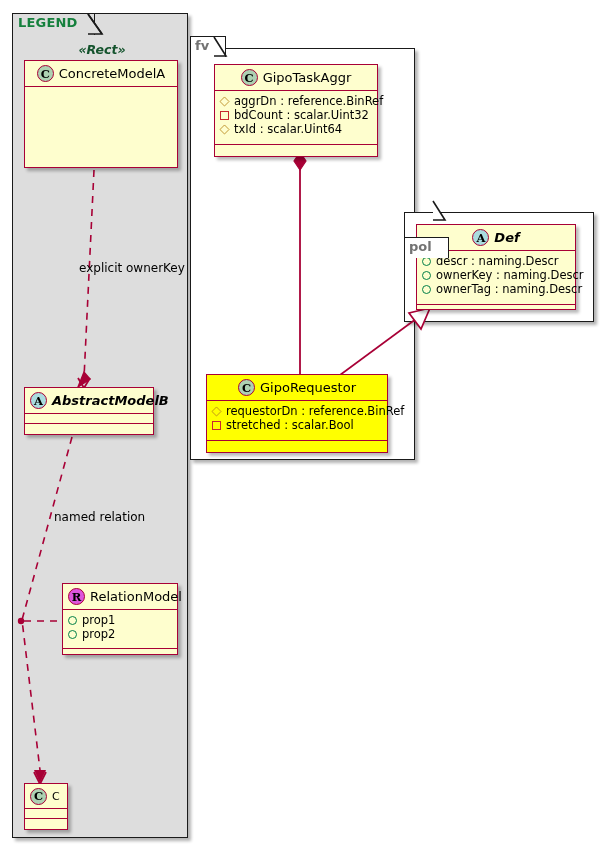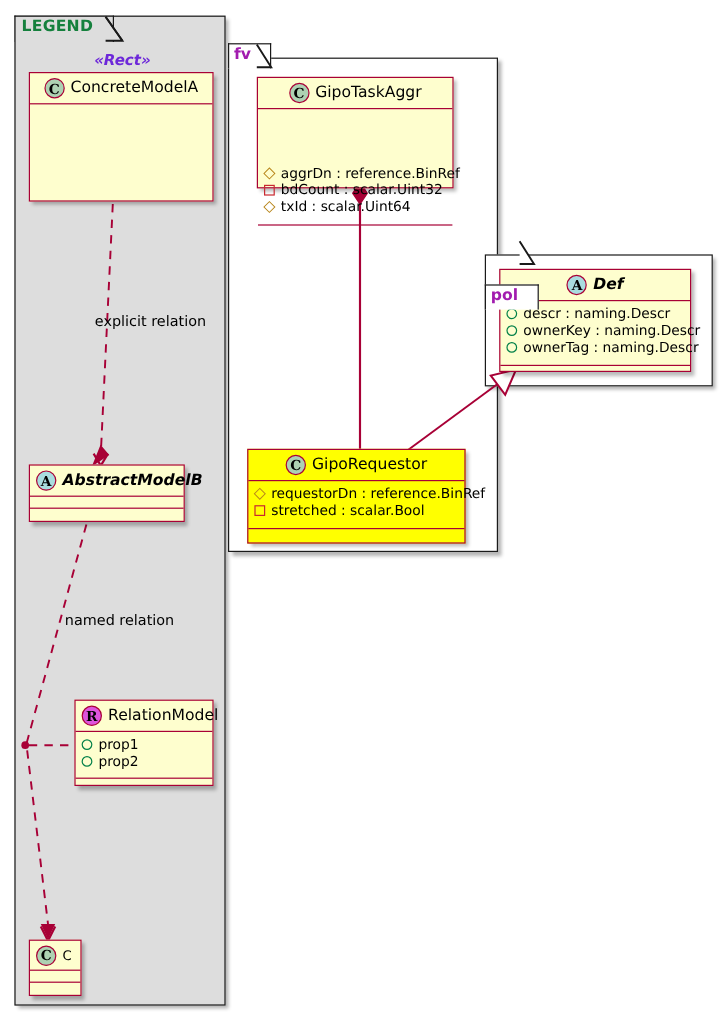--- a/index.html
+++ b/index.html
@@ -61,31 +61,31 @@
   .pkg-tab {
     position: absolute;
     background: #ffffff;
     border: 1.6px solid #1a1a1a;
     border-bottom: none;
     box-sizing: border-box;
     height: 21px;
     padding: 1px 16px 0 4px;
     font-size: 13px;
     font-weight: bold;
-    color: #a21caf;
+    color: #737373;
     z-index: 6;
   }
 
   
   .stereo {
     position: absolute;
     font-size: 12.5px;
     font-style: italic;
     font-weight: bold;
-    color: #6d28d9;
+    color: #14532d;
     text-align: center;
   }
 
   
   .cls {
     position: absolute;
     border: 1.5px solid #A80036;
     background: #FEFECE;
     box-sizing: border-box;
     box-shadow: 3px 3px 3px rgba(0,0,0,0.28);
@@ -247,21 +247,21 @@
       <line x1="300" y1="160" x2="300" y2="374" stroke="#A80036" stroke-width="1.8"></line>
       <path d="M 300 152 L 306 161 L 300 170 L 294 161 Z" fill="#A80036" stroke="#A80036" stroke-width="1.2"></path>
     </g>
 
     <g>
       <line x1="340" y1="375" x2="420" y2="316" stroke="#A80036" stroke-width="1.6"></line>
       <path d="M 430 308 L 409 313 L 421 329 Z" fill="#ffffff" stroke="#A80036" stroke-width="1.7"></path>
     </g>
   </svg>
 
-  <div class="edge-label" style="left:79px; top:261px;">explicit relation</div>
+  <div class="edge-label" style="left:79px; top:261px;">explicit ownerKey</div>
   <div class="edge-label" style="left:54px; top:510px;">named relation</div>
 
   <div class="cls" style="left:24px; top:60px; width:154px; height:108px;">
     <div class="cls-head">
       <span class="badge cc">C</span>
       <span class="cls-name">ConcreteModelA</span>
     </div>
     <div class="cls-ops"></div>
   </div>
 
@@ -299,21 +299,21 @@
     </div>
     <div class="cls-attrs empty"></div>
     <div class="cls-ops"></div>
   </div>
 
   <div class="cls" style="left:214px; top:64px; width:164px; height:93px;">
     <div class="cls-head">
       <span class="badge cc">C</span>
       <span class="cls-name">GipoTaskAggr</span>
     </div>
-    <div class="cls-attrs" style="height:47px;margin-top:43px;">
+    <div class="cls-attrs" style="height:47px;">
       <div class="attr-row">
         <span class="vis diamond"></span>
         <span>aggrDn : reference.BinRef</span>
       </div>
       <div class="attr-row">
         <span class="vis square"></span>
         <span>bdCount : scalar.Uint32</span>
       </div>
       <div class="attr-row">
         <span class="vis diamond"></span>

